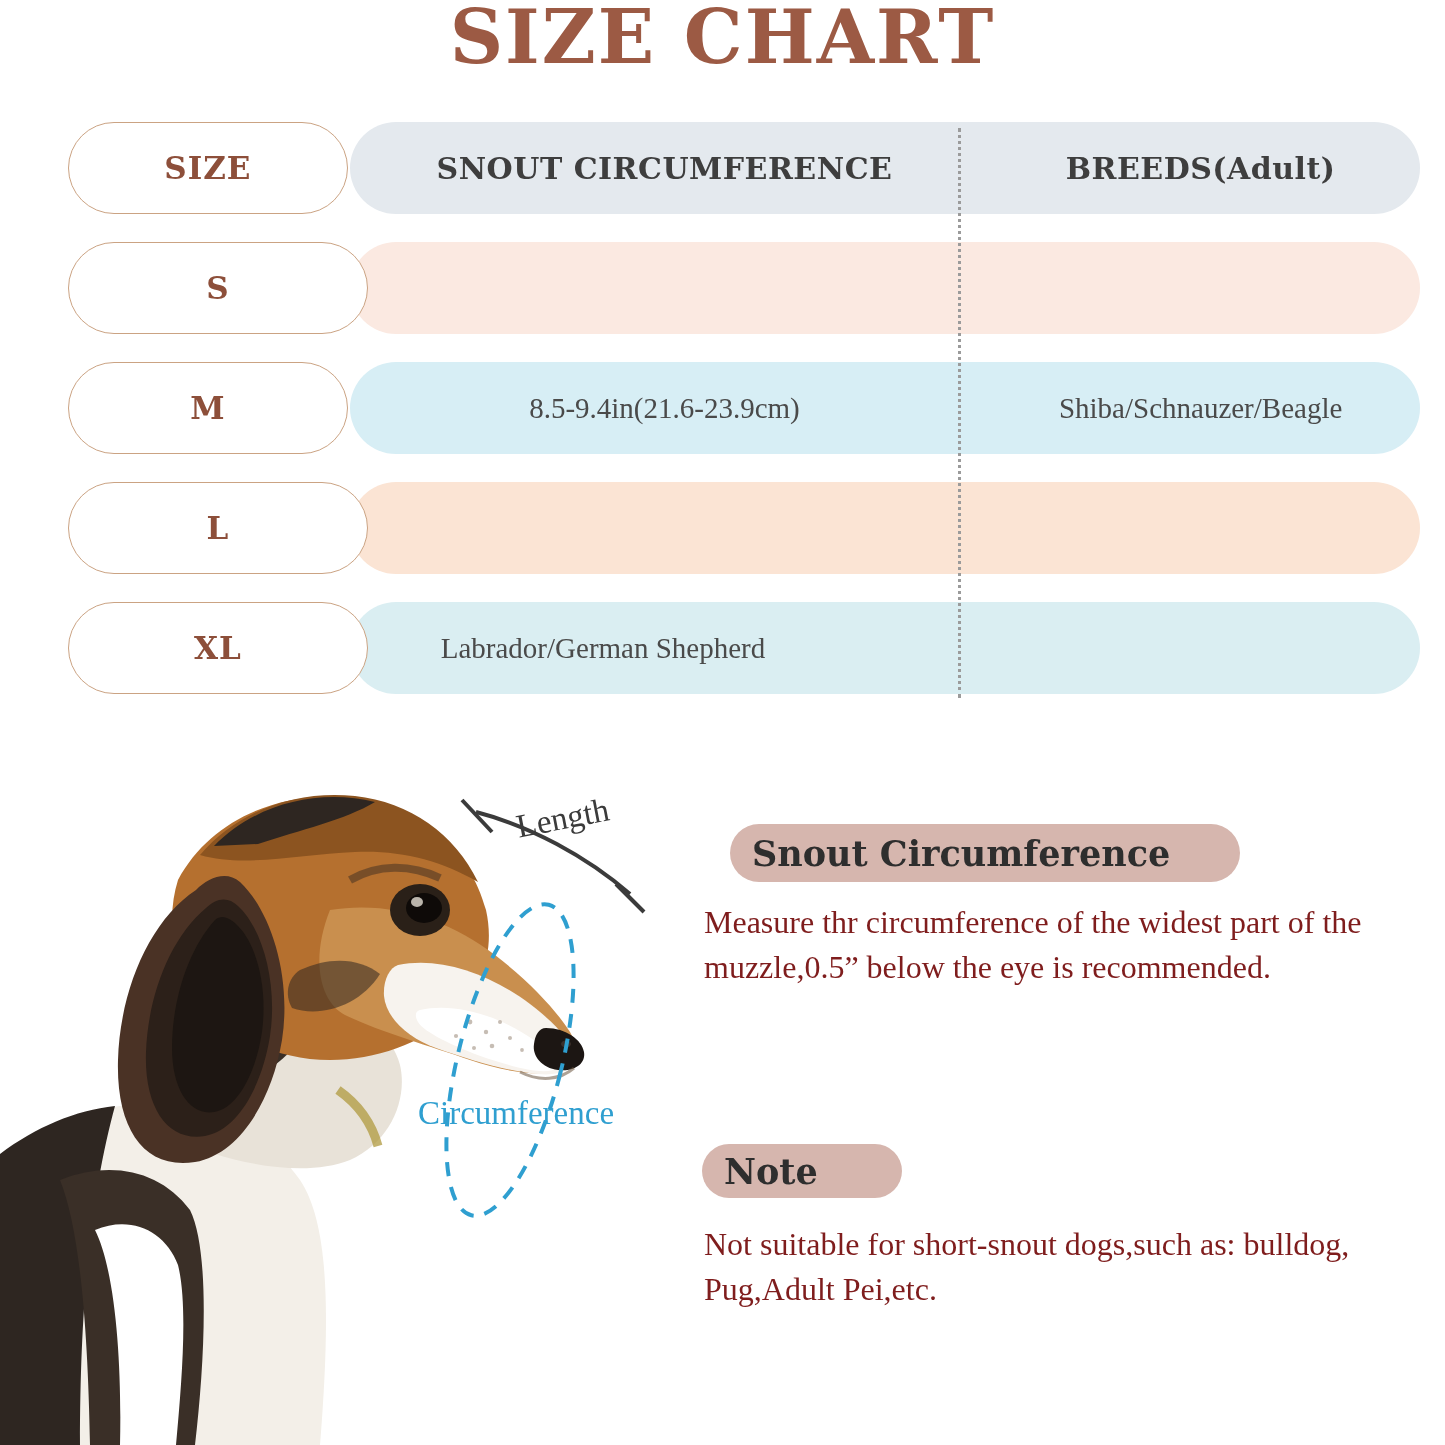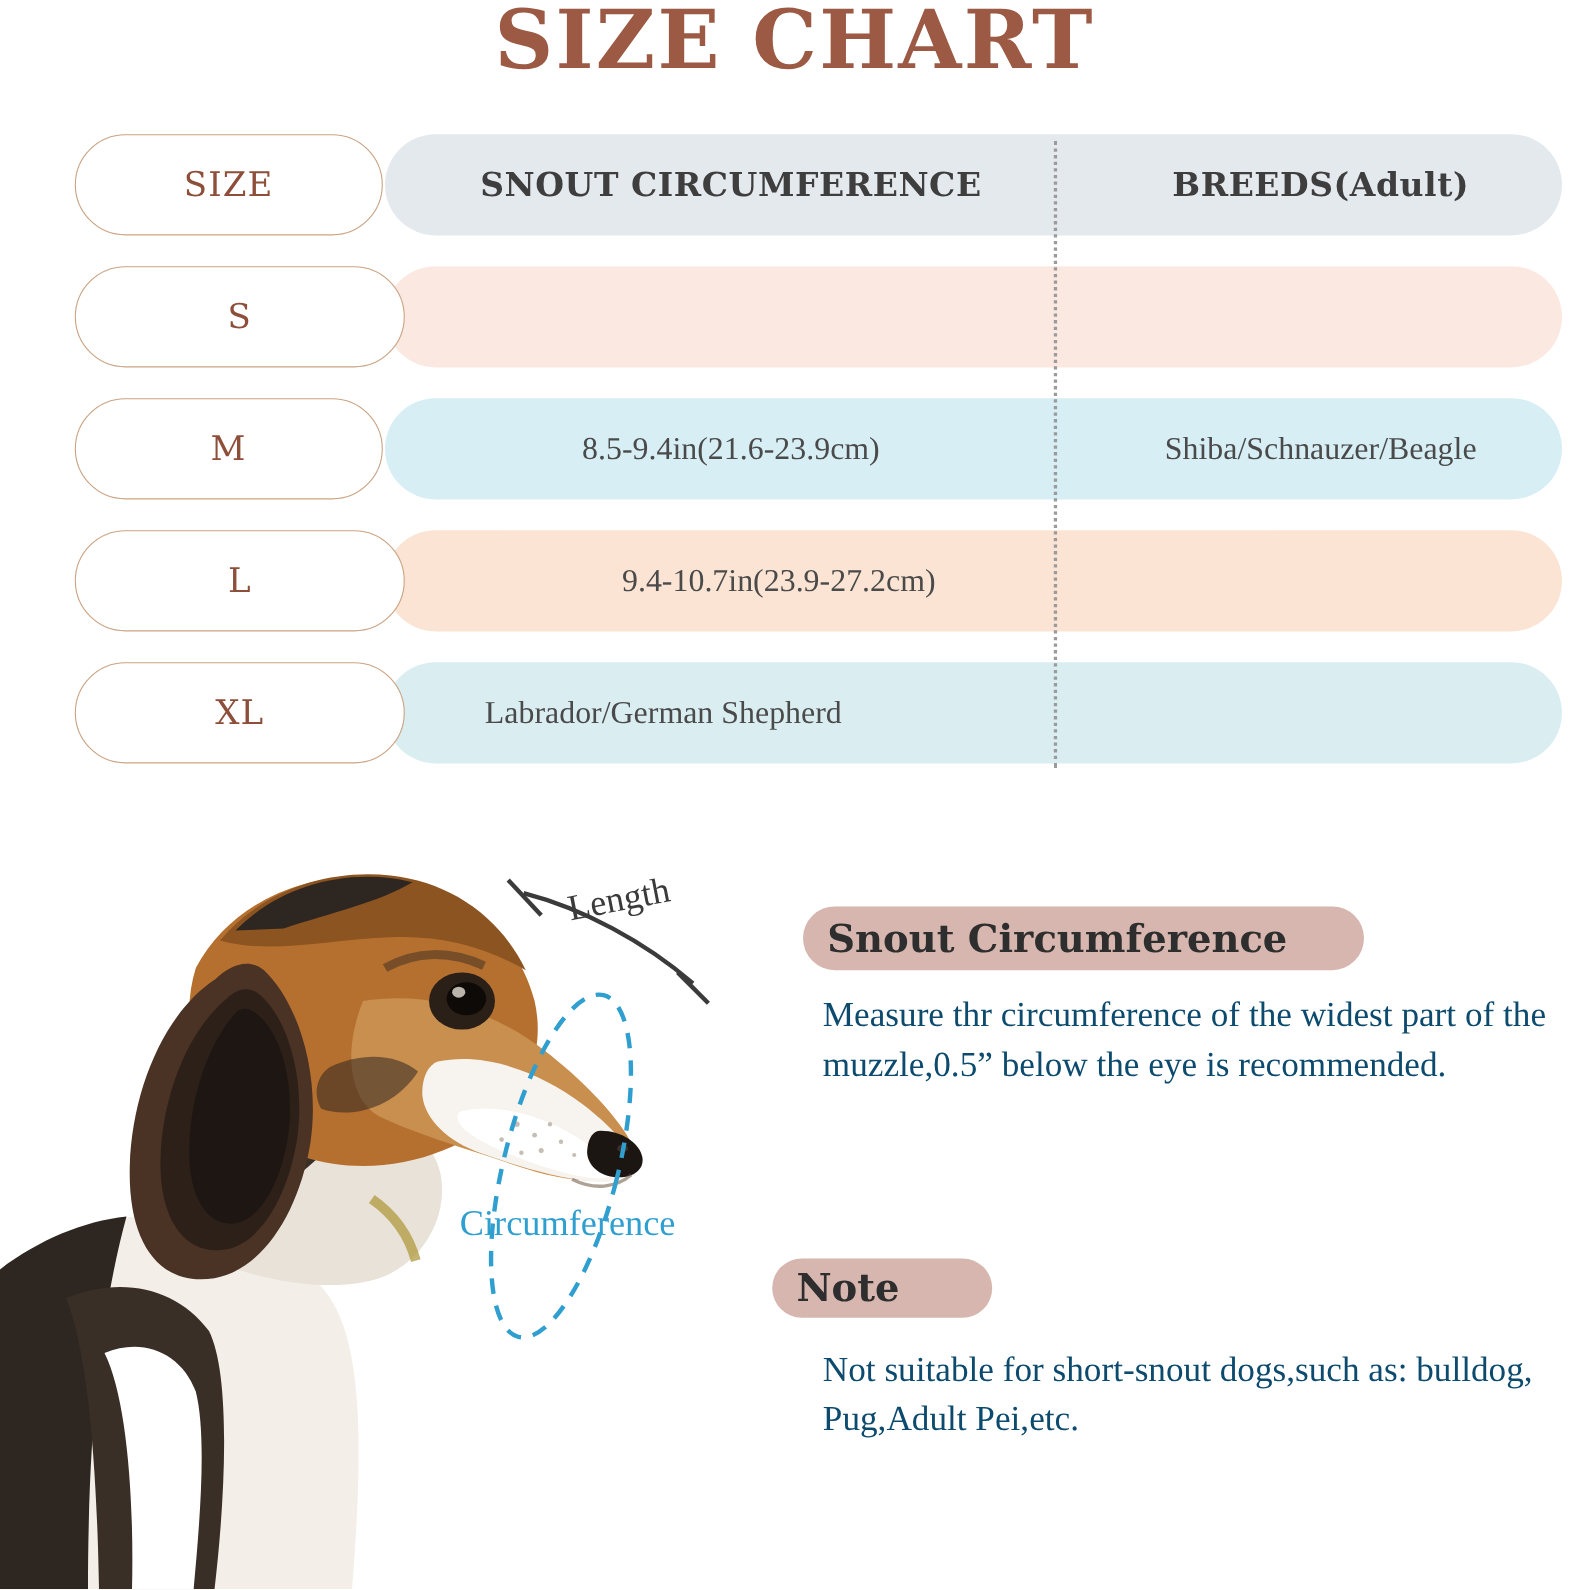--- a/index.html
+++ b/index.html
@@ -60,21 +60,21 @@
     z-index: 2;
     width: 300px;
     height: 92px;
     border-radius: 46px;
     background: #ffffff;
     border: 1.6px solid #cba383;
     display: flex;
     align-items: center;
     justify-content: center;
     font-family: "DejaVu Serif", serif;
-    font-weight: normal;
+    font-weight: bold;
     font-size: 31px;
     color: #8d4f3a;
     letter-spacing: 1px;
   }
   .row .snoutcell {
     position: relative;
     z-index: 2;
     width: 680px;
     height: 92px;
     display: flex;
@@ -165,24 +165,24 @@
   }
   .pill-note {
     left: 702px;
     top: 1144px;
     width: 200px;
     height: 54px;
     font-size: 35px;
   }
   .para {
     position: absolute;
-    left: 748px;
+    left: 704px;
     font-size: 32px;
     line-height: 1.42;
-    color: #0c4a6e;
+    color: #7f1d1d;
     width: 690px;
   }
   .para-snout { top: 900px; }
   .para-note { top: 1222px; }
 </style>
 </head>
 <body>
 
 <div class="page">
 
@@ -205,21 +205,20 @@
     <div class="row">
       <div class="band" style="background:#d7eef5"></div>
       <div class="sizecell">M</div>
       <div class="snoutcell">8.5-9.4in(21.6-23.9cm)</div>
       <div class="breedcell">Shiba/Schnauzer/Beagle</div>
     </div>
 
     <div class="row">
       <div class="band" style="background:#fbe4d4"></div>
       <div class="sizecell">L</div>
-      <div class="snoutcell">9.4-10.7in(23.9-27.2cm)</div>
     </div>
 
     <div class="row">
       <div class="band" style="background:#daeef2"></div>
       <div class="sizecell">XL</div>
       <div class="breedcell">Labrador/German Shepherd</div>
     </div>
 
   </div>
 

